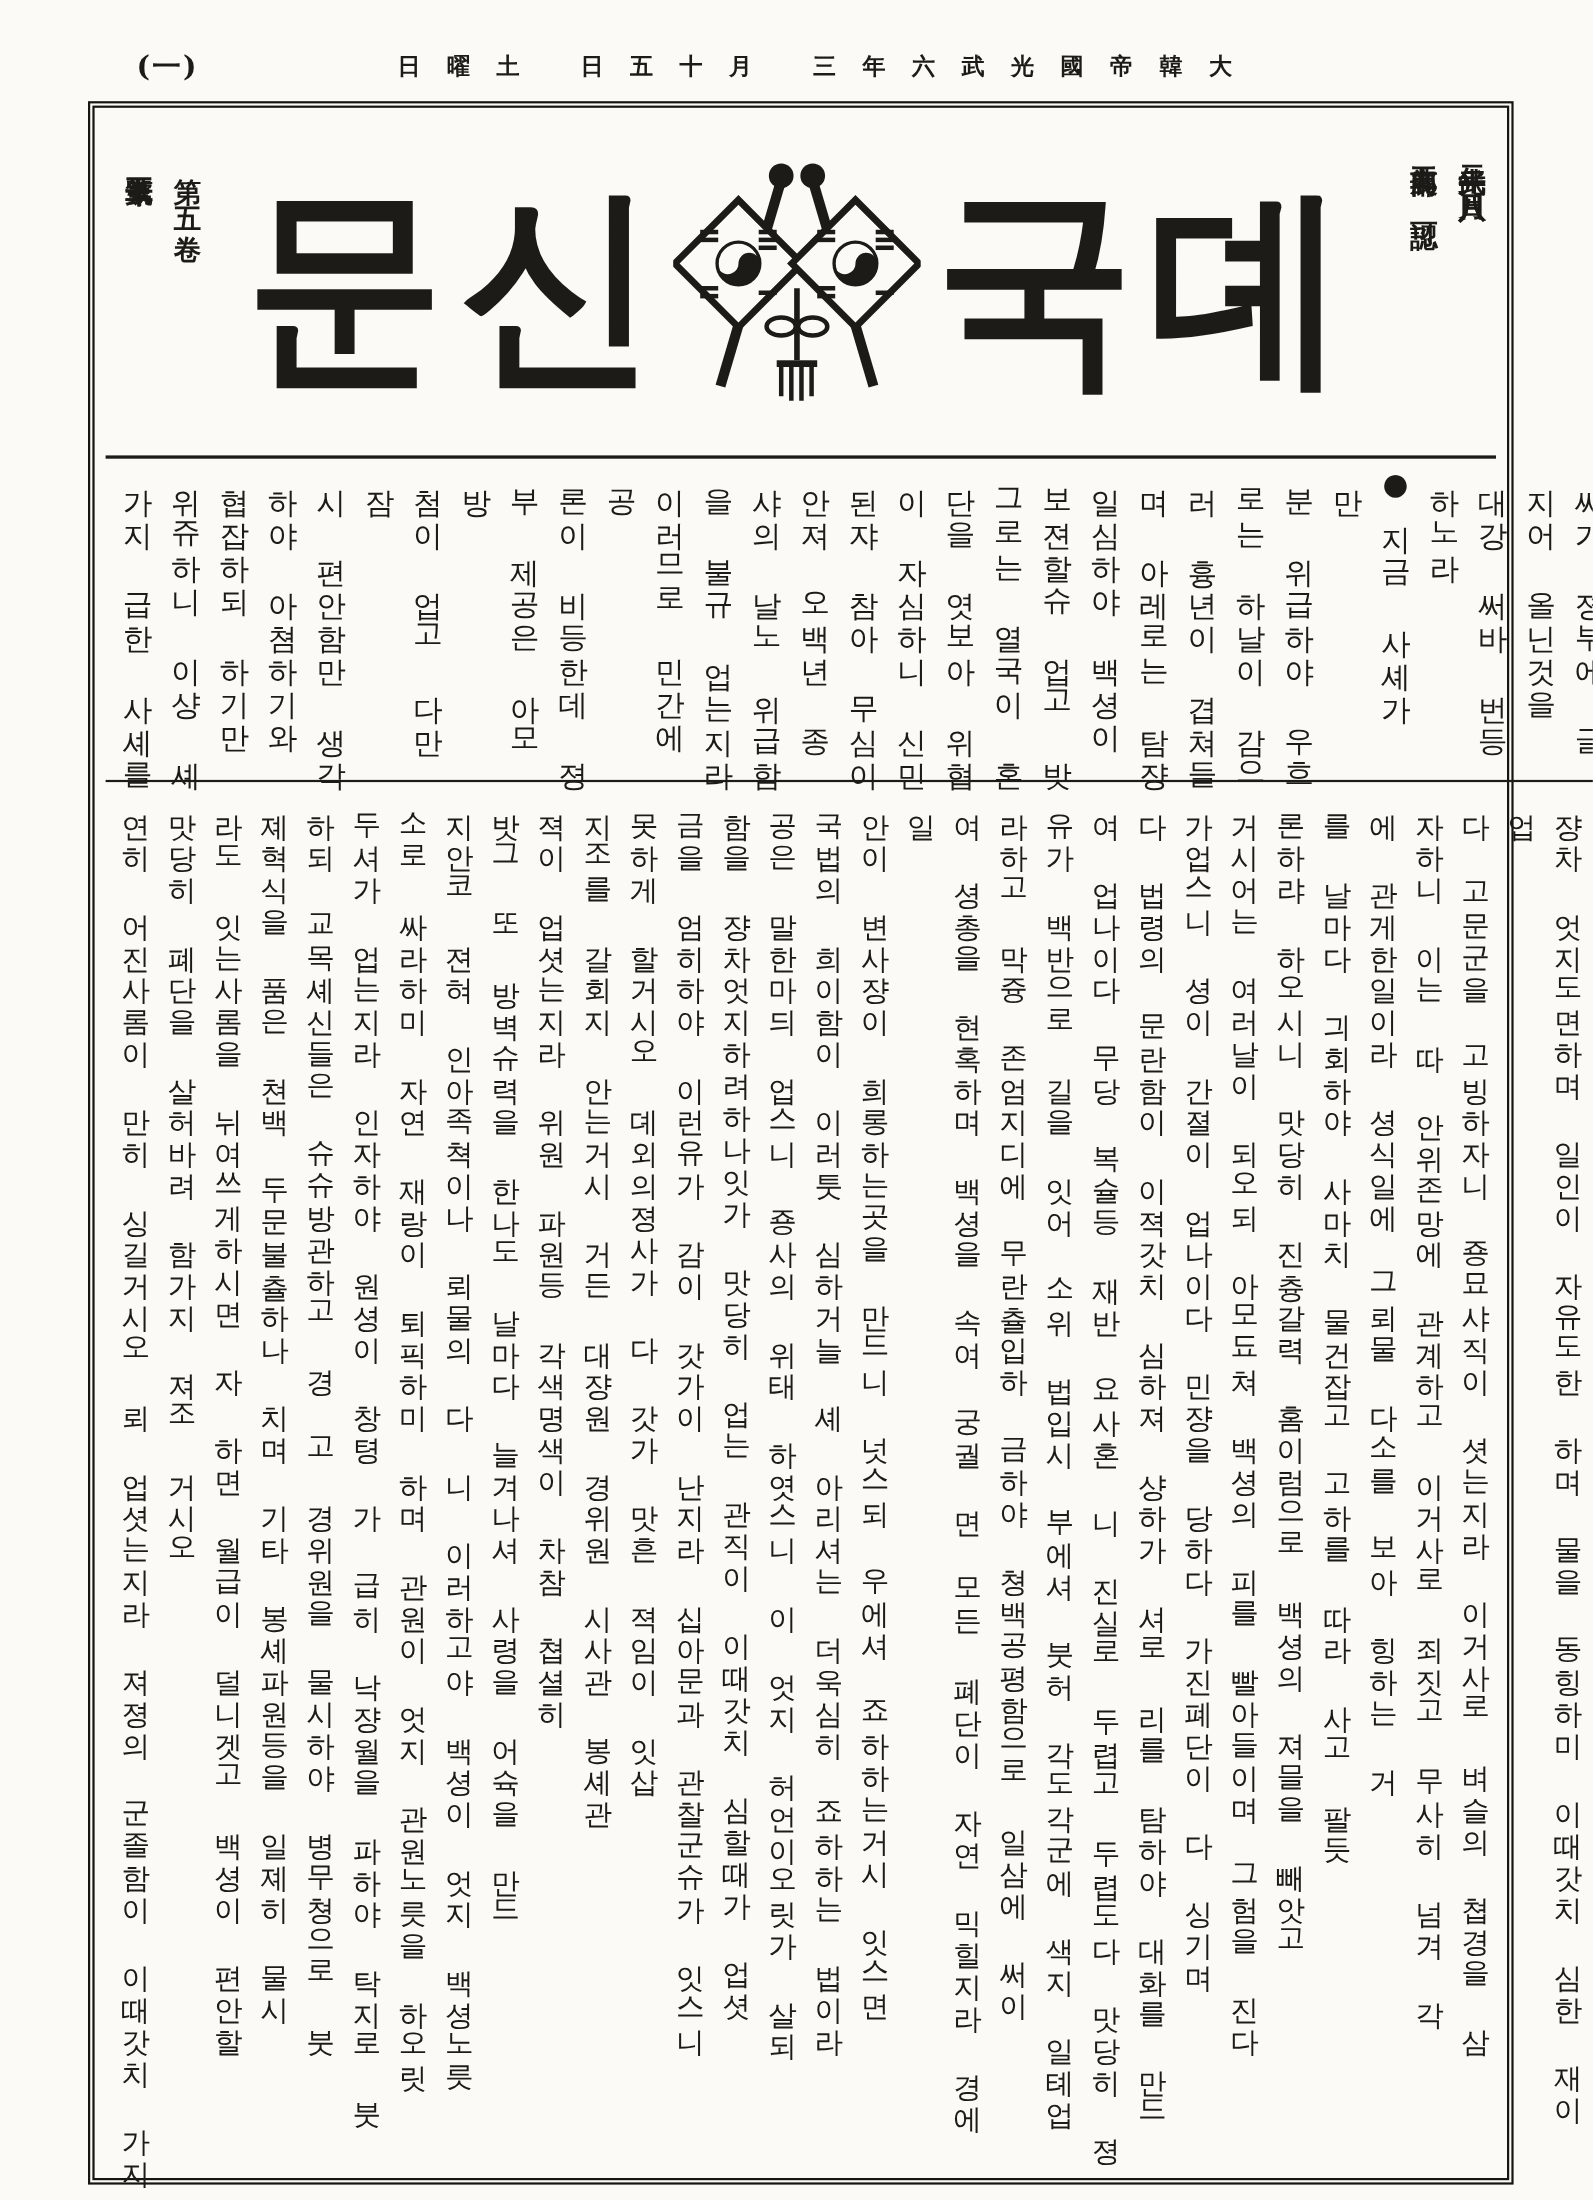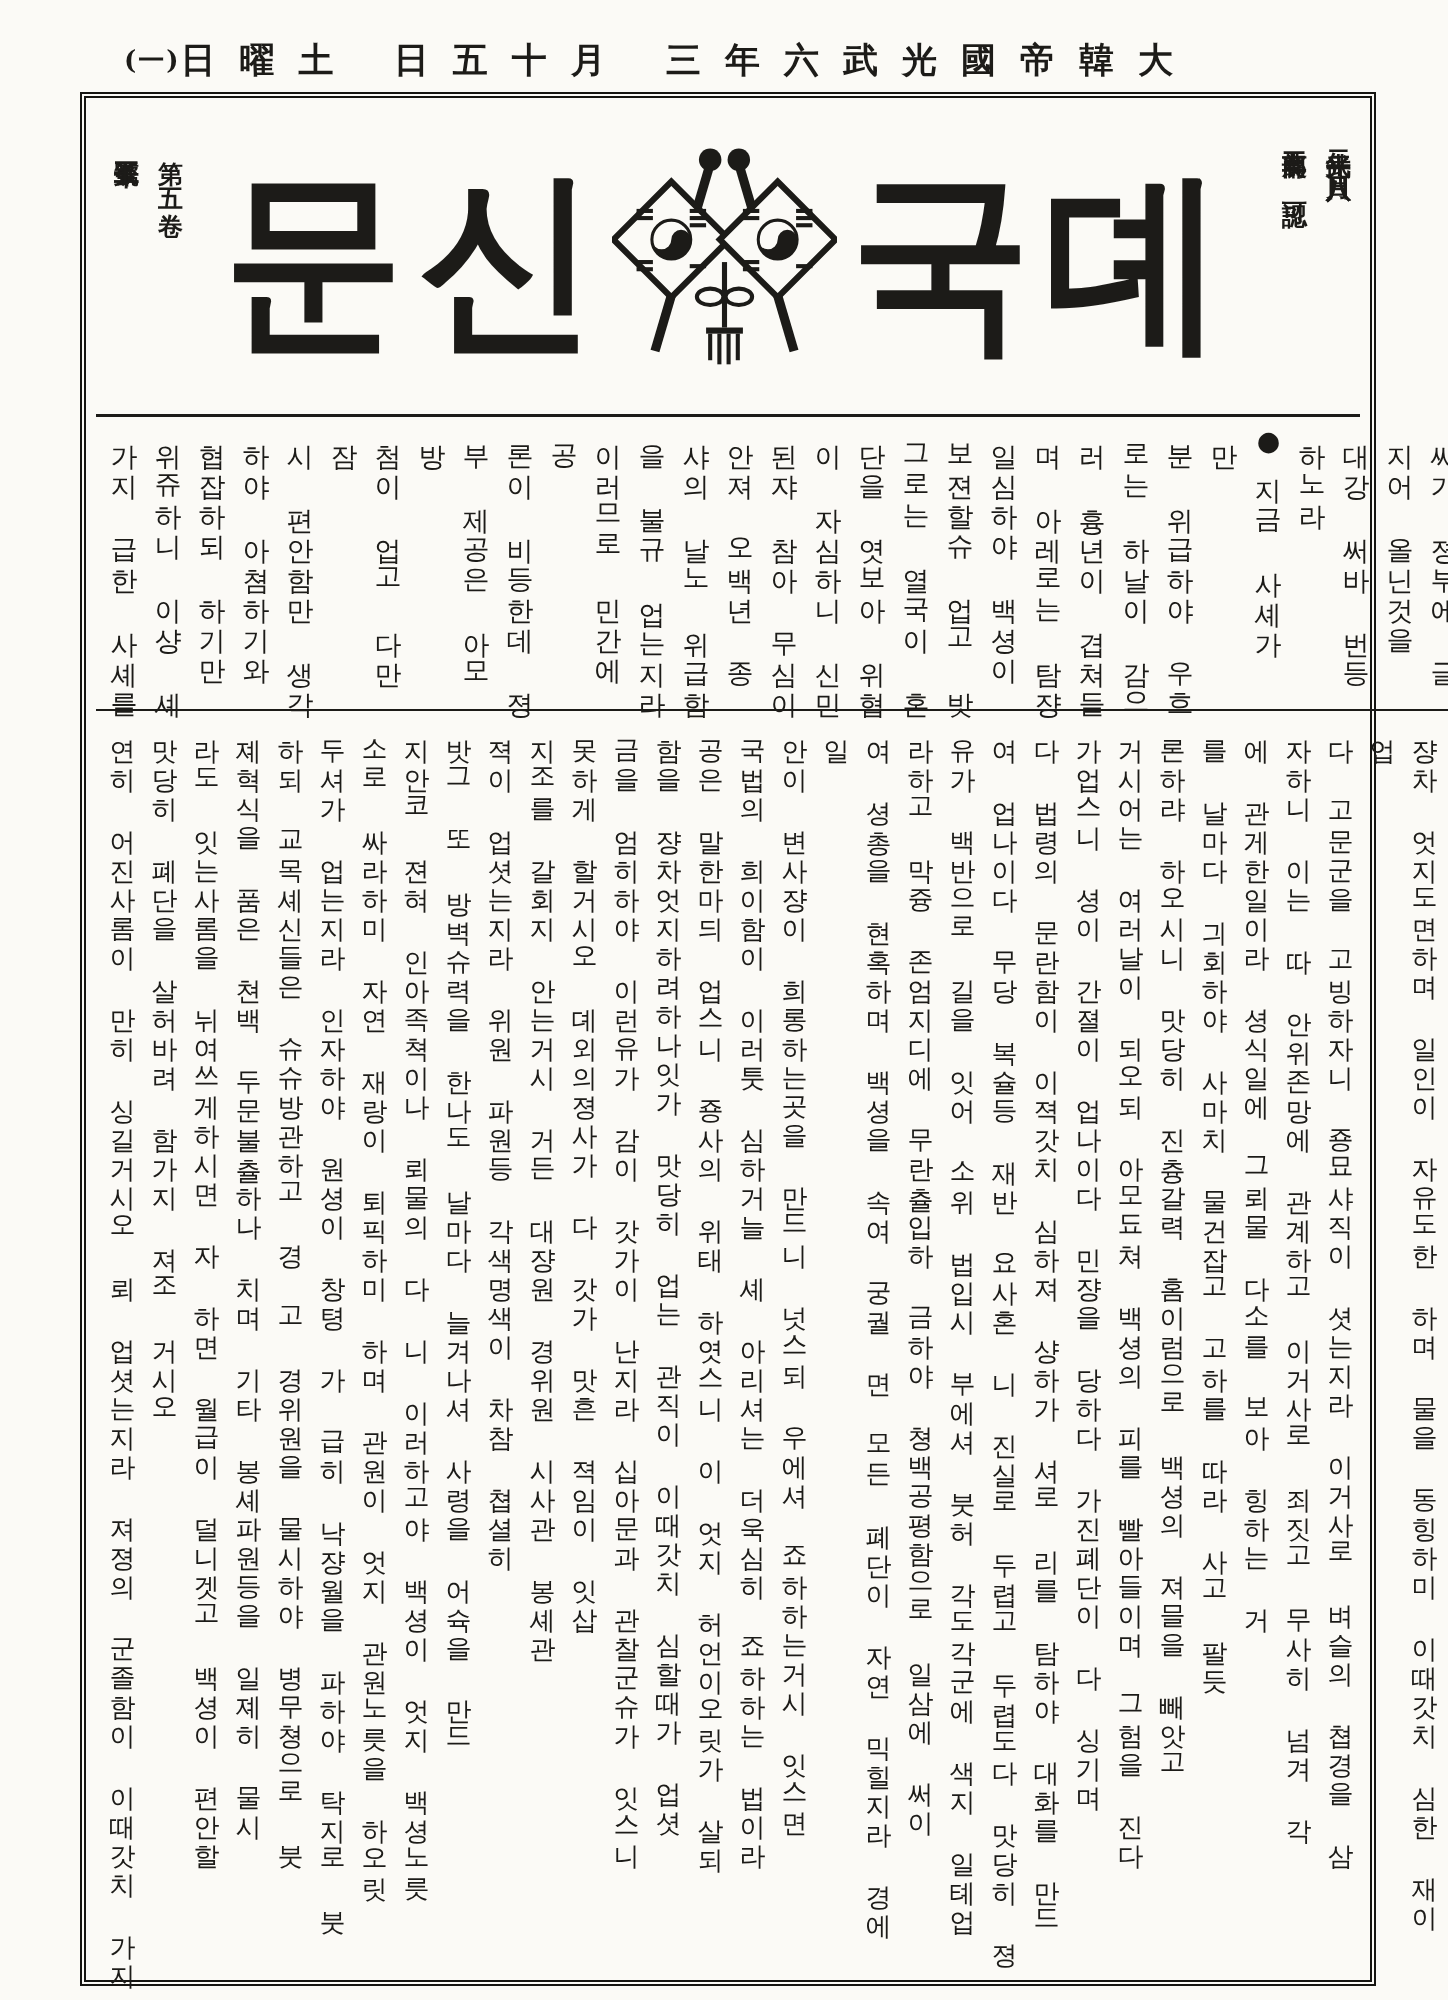--- a/index.html
+++ b/index.html
@@ -8,21 +8,21 @@
     background:#fbfaf6;color:#1c1b18;
     font-family:"DejaVu Serif","Liberation Serif",serif;
   }
   
   .top-bar{
     position:absolute;top:34px;left:84px;width:1300px;height:52px;
     display:flex;align-items:center;justify-content:space-between;
     font-size:30px;font-weight:bold;
   }
   .page-marker{font-size:26px;letter-spacing:2px;margin-left:40px;}
-  .date-line{letter-spacing:24px;white-space:nowrap;margin-right:240px;font-size:35px;}
+  .date-line{letter-spacing:24px;white-space:nowrap;margin-right:240px;font-size:21px;}
   
   .frame{
     position:absolute;top:92px;left:80px;width:1296px;height:1894px;
     border:6px double #161511;background:#fbfaf6;
     padding:0 10px;box-sizing:border-box;
   }
   
   .masthead{
     position:relative;height:316px;border-bottom:3px solid #1c1b18;
     display:flex;flex-direction:row;align-items:stretch;

